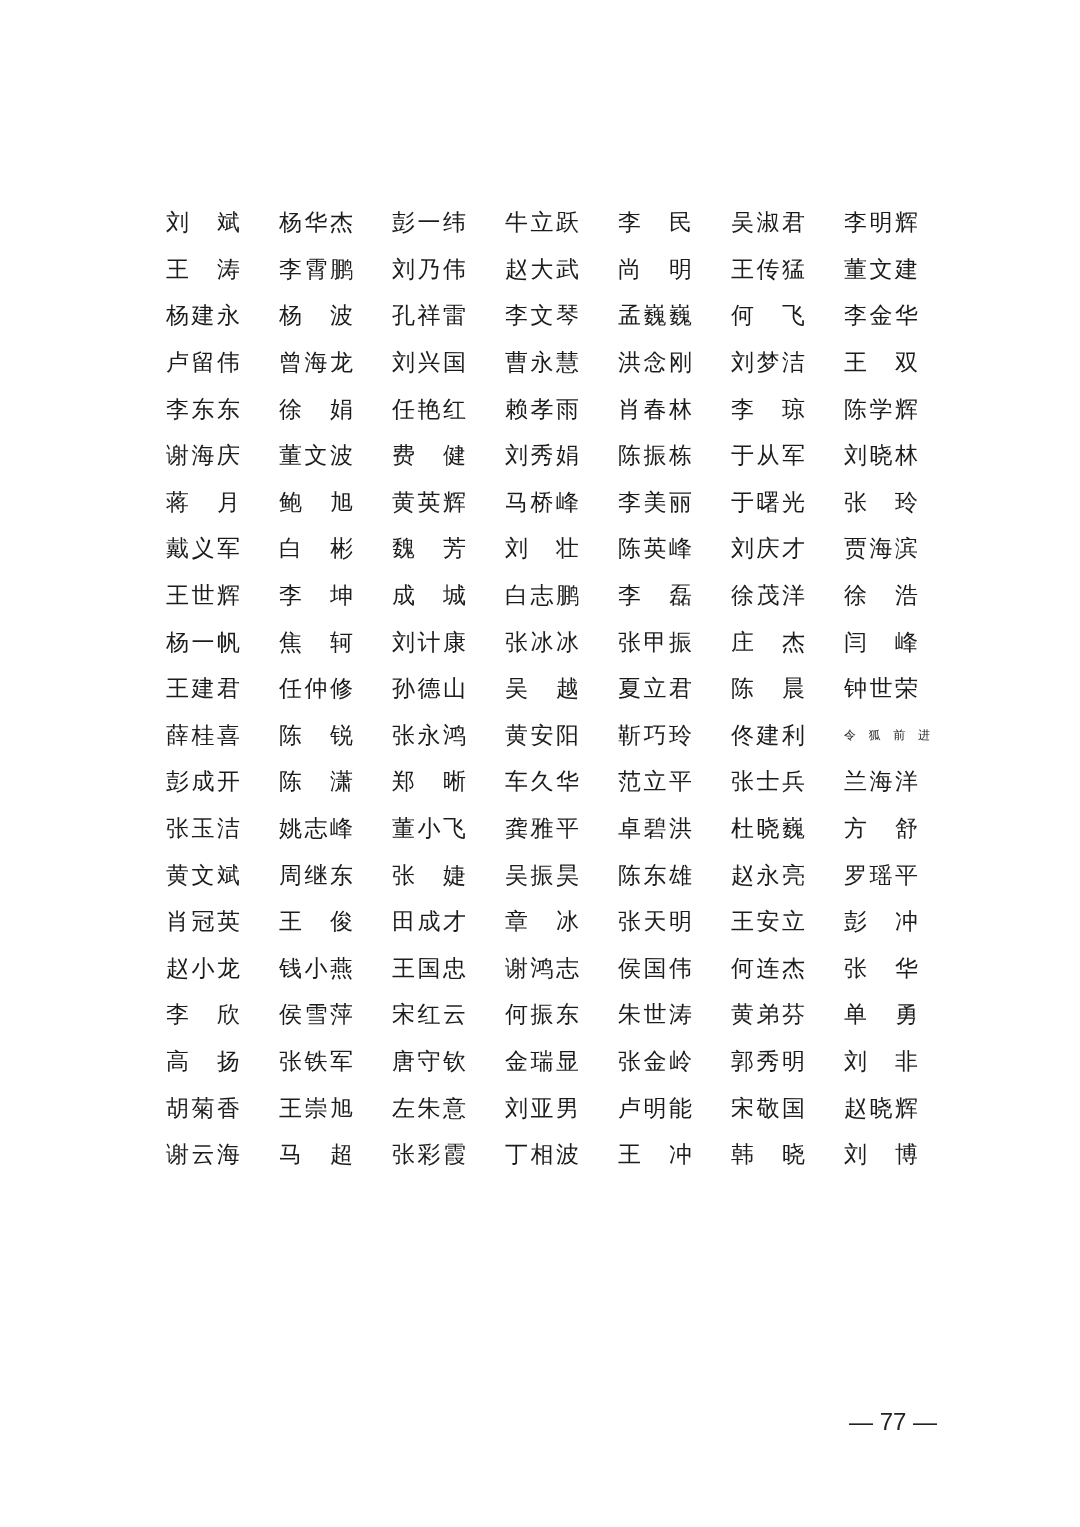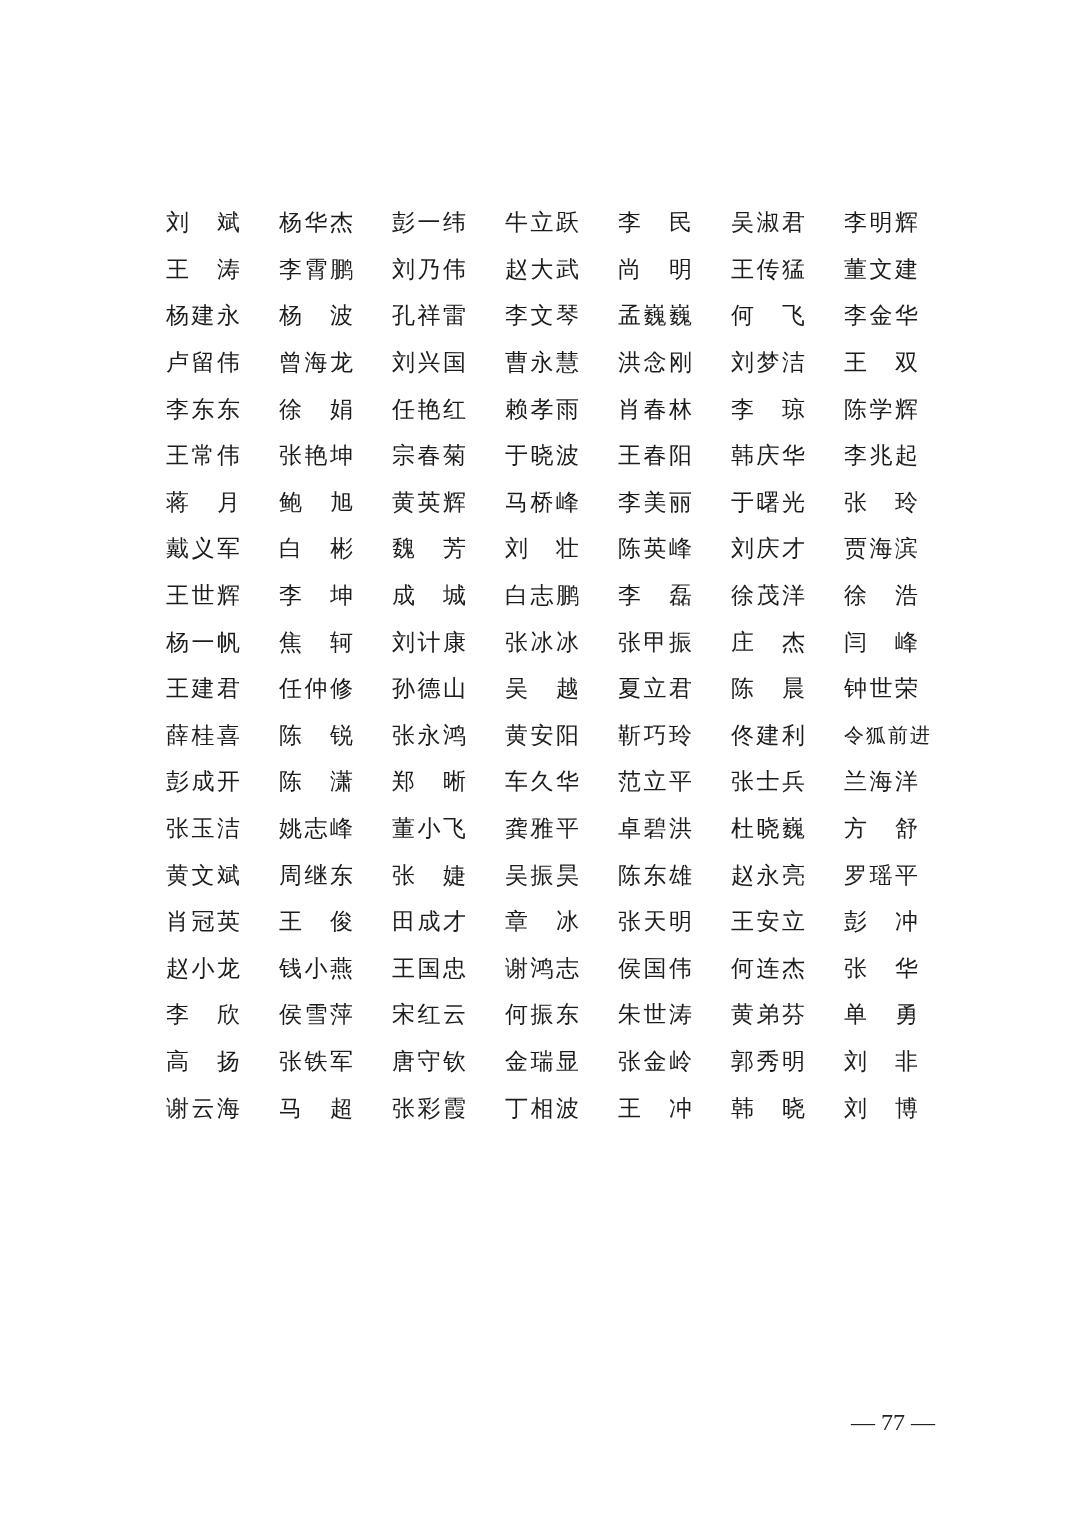--- a/index.html
+++ b/index.html
@@ -47,32 +47,32 @@
       display: block;
       width: 74px;
       text-align-last: justify;
       text-align: justify;
       letter-spacing: 0;
     }
     .name-cell.len3 .n { width: 74px; }
     .name-cell.len2 .n { width: 74px; }
     .name-cell.len4 .n {
       width: 86px;
-      font-size: 20px;
+      font-size: 12px;
     }
     .page-number {
       position: absolute;
       left: 838px;
       top: 1405px;
       width: 110px;
       height: 34px;
       font-size: 24px;
       line-height: 34px;
       text-align: center;
-      font-family: Liberation Serif, serif;
+      font-family: Liberation Sans, sans-serif;
       color: #222;
     }
   </style>
 </head>
 <body>
 
 <div class="page">
   <div class="names-grid" id="names-grid">
       <div class="name-row">
         <div class="name-cell len2">
@@ -211,39 +211,42 @@
             <span>李</span>
             <span>琼</span>
           </span>
         </div>
         <div class="name-cell len3">
           <span class="n">陈学辉</span>
         </div>
       </div>
       <div class="name-row">
         <div class="name-cell len3">
-          <span class="n">王常伟</span>
-        </div>
-        <div class="name-cell len3">
-          <span class="n">张艳坤</span>
-        </div>
-        <div class="name-cell len3">
-          <span class="n">宗春菊</span>
-        </div>
-        <div class="name-cell len3">
-          <span class="n">于晓波</span>
-        </div>
-        <div class="name-cell len3">
-          <span class="n">王春阳</span>
-        </div>
-        <div class="name-cell len3">
-          <span class="n">韩庆华</span>
-        </div>
-        <div class="name-cell len3">
-          <span class="n">李兆起</span>
+          <span class="n">谢海庆</span>
+        </div>
+        <div class="name-cell len3">
+          <span class="n">董文波</span>
+        </div>
+        <div class="name-cell len2">
+          <span class="n" style="display: flex; justify-content: space-between;">
+            <span>费</span>
+            <span>健</span>
+          </span>
+        </div>
+        <div class="name-cell len3">
+          <span class="n">刘秀娟</span>
+        </div>
+        <div class="name-cell len3">
+          <span class="n">陈振栋</span>
+        </div>
+        <div class="name-cell len3">
+          <span class="n">于从军</span>
+        </div>
+        <div class="name-cell len3">
+          <span class="n">刘晓林</span>
         </div>
       </div>
       <div class="name-row">
         <div class="name-cell len2">
           <span class="n" style="display: flex; justify-content: space-between;">
             <span>蒋</span>
             <span>月</span>
           </span>
         </div>
         <div class="name-cell len2">
@@ -613,20 +616,43 @@
           <span class="n">张金岭</span>
         </div>
         <div class="name-cell len3">
           <span class="n">郭秀明</span>
         </div>
         <div class="name-cell len2">
           <span class="n" style="display: flex; justify-content: space-between;">
             <span>刘</span>
             <span>非</span>
           </span>
+        </div>
+      </div>
+      <div class="name-row">
+        <div class="name-cell len3">
+          <span class="n">胡菊香</span>
+        </div>
+        <div class="name-cell len3">
+          <span class="n">王崇旭</span>
+        </div>
+        <div class="name-cell len3">
+          <span class="n">左朱意</span>
+        </div>
+        <div class="name-cell len3">
+          <span class="n">刘亚男</span>
+        </div>
+        <div class="name-cell len3">
+          <span class="n">卢明能</span>
+        </div>
+        <div class="name-cell len3">
+          <span class="n">宋敬国</span>
+        </div>
+        <div class="name-cell len3">
+          <span class="n">赵晓辉</span>
         </div>
       </div>
       <div class="name-row">
         <div class="name-cell len3">
           <span class="n">谢云海</span>
         </div>
         <div class="name-cell len2">
           <span class="n" style="display: flex; justify-content: space-between;">
             <span>马</span>
             <span>超</span>

